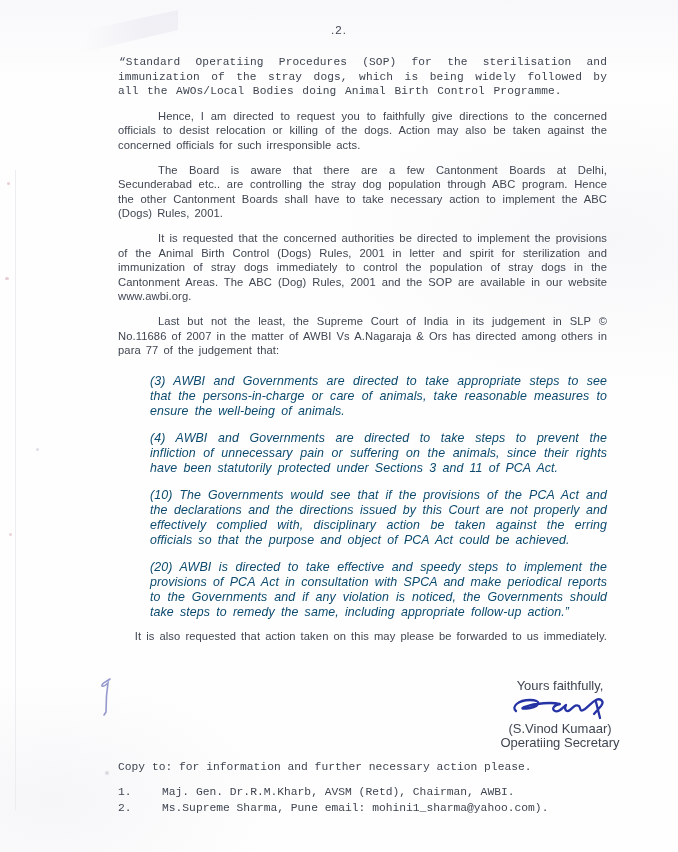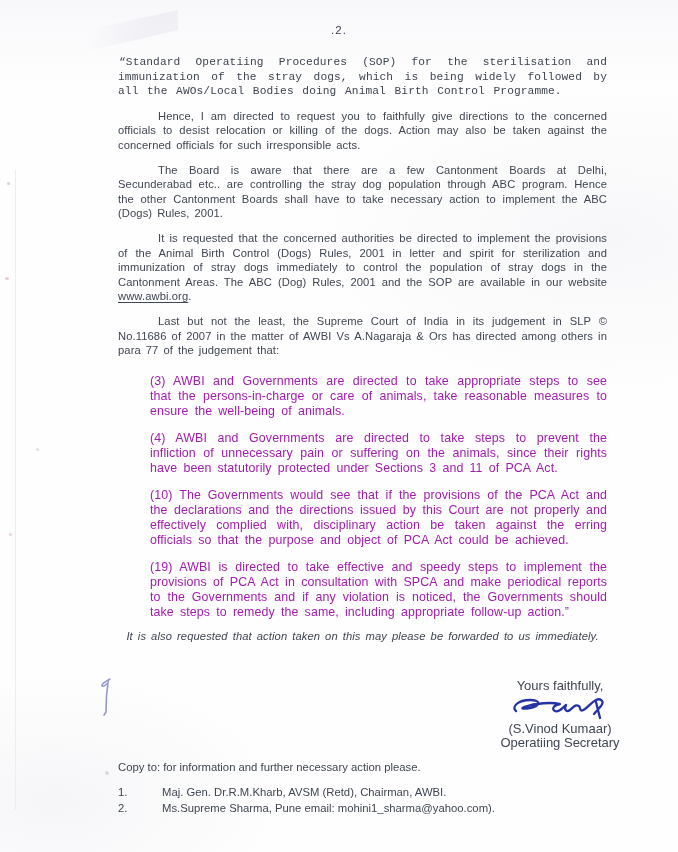--- a/index.html
+++ b/index.html
@@ -23,35 +23,35 @@
   .content{
     position:absolute;left:118px;top:55px;width:489px;
     font-size:11.2px;line-height:14.6px;text-align:justify;
     word-spacing:1.8px;letter-spacing:.1px;
     filter:blur(.2px);
   }
   .body-para{margin:0 0 10px 0;text-indent:40px;}
   .body-para.no-indent{text-indent:1px;font-family:Liberation Mono, monospace;}
   .body-para.pre-quote{margin-bottom:16px;}
   .quote{
-    margin:0 0 12px 32px;
+    margin:0 0 12px 32px;font-style:italic;
     font-size:12.4px;line-height:15px;word-spacing:2.6px;letter-spacing:.1px;
-    color:#a21caf;text-indent:0;
+    color:#0c4a6e;text-indent:0;
   }
   .quote.last{margin-bottom:9px;}
-  .request-line{margin:0;text-indent:0;text-align:center;font-style:italic;}
-  .website-link{text-decoration:underline;text-underline-offset:2px;cursor:pointer;}
+  .request-line{margin:0;text-indent:0;text-align:right;}
+  .website-link{text-underline-offset:2px;cursor:pointer;}
   .closing{
     position:absolute;left:468px;top:679px;width:184px;text-align:center;
     font-size:13px;line-height:14.5px;filter:blur(.2px);
   }
   .signature-svg{display:block;margin:0 auto;}
   .copy-block{
     position:absolute;left:118px;top:760px;width:480px;
-    font-size:11.3px;line-height:15px;text-align:left;filter:blur(.2px);
+    font-size:11.3px;line-height:15px;text-align:left;filter:blur(.2px);font-family:Liberation Mono, monospace;
   }
   .copy-heading{margin:0 0 10px 0;}
   .copy-item{display:flex;line-height:15.6px;}
   .copy-num{width:44px;flex:0 0 44px;}
   
   .fold-shade{
     position:absolute;left:36px;top:10px;width:142px;height:50px;
     background:linear-gradient(100deg, transparent 35%, #dfe0ea 75%);
     clip-path:polygon(0 62%, 100% 0, 100% 40%, 10% 100%);
     opacity:.38;pointer-events:none;
@@ -86,21 +86,21 @@
   <div class="content">
     <p class="body-para no-indent">“Standard Operatiing Procedures (SOP) for the sterilisation and immunization of the stray dogs, which is being widely followed by all the AWOs/Local Bodies doing Animal Birth Control Programme.</p>
     <p class="body-para">Hence, I am directed to request you to faithfully give directions to the concerned officials to desist relocation or killing of the dogs. Action may also be taken against the concerned officials for such irresponsible acts.</p>
     <p class="body-para">The Board is aware that there are a few Cantonment Boards at Delhi, Secunderabad etc.. are controlling the stray dog population through ABC program. Hence the other Cantonment Boards shall have to take necessary action to implement the ABC (Dogs) Rules, 2001.</p>
     <p class="body-para"><span>It is requested that the concerned authorities be directed to implement the provisions of the Animal Birth Control (Dogs) Rules, 2001 in letter and spirit for sterilization and immunization of stray dogs immediately to control the population of stray dogs in the Cantonment Areas. The ABC (Dog) Rules, 2001 and the SOP are available in our website </span><span class="website-link">www.awbi.org</span><span>.</span></p>
     <p class="body-para pre-quote">Last but not the least, the Supreme Court of India in its judgement in SLP © No.11686 of 2007 in the matter of AWBI Vs A.Nagaraja &amp; Ors has directed among others in para 77 of the judgement that:</p>
 
     <p class="quote">(3) AWBI and Governments are directed to take appropriate steps to see that the persons-in-charge or care of animals, take reasonable measures to ensure the well-being of animals.</p>
     <p class="quote">(4) AWBI and Governments are directed to take steps to prevent the infliction of unnecessary pain or suffering on the animals, since their rights have been statutorily protected under Sections 3 and 11 of PCA Act.</p>
     <p class="quote">(10) The Governments would see that if the provisions of the PCA Act and the declarations and the directions issued by this Court are not properly and effectively complied with, disciplinary action be taken against the erring officials so that the purpose and object of PCA Act could be achieved.</p>
-    <p class="quote last">(19) AWBI is directed to take effective and speedy steps to implement the provisions of PCA Act in consultation with SPCA and make periodical reports to the Governments and if any violation is noticed, the Governments should take steps to remedy the same, including appropriate follow-up action.”</p>
+    <p class="quote last">(20) AWBI is directed to take effective and speedy steps to implement the provisions of PCA Act in consultation with SPCA and make periodical reports to the Governments and if any violation is noticed, the Governments should take steps to remedy the same, including appropriate follow-up action.”</p>
 
     <p class="body-para request-line">It is also requested that action taken on this may please be forwarded to us immediately.</p>
   </div>
 
   <svg class="pen-mark" width="22" height="42" viewBox="0 0 22 42">
     <path d="M14,3 C10,6 5,7 6,10 C8,11 11,8 12,7 L10.5,20 L10,36 M10,36 L8,39" fill="none" stroke="#7b80c0" stroke-width="1.6" stroke-linecap="round" opacity="0.8"></path>
   </svg>
 
   <div class="closing">
     <div>Yours faithfully,</div>

